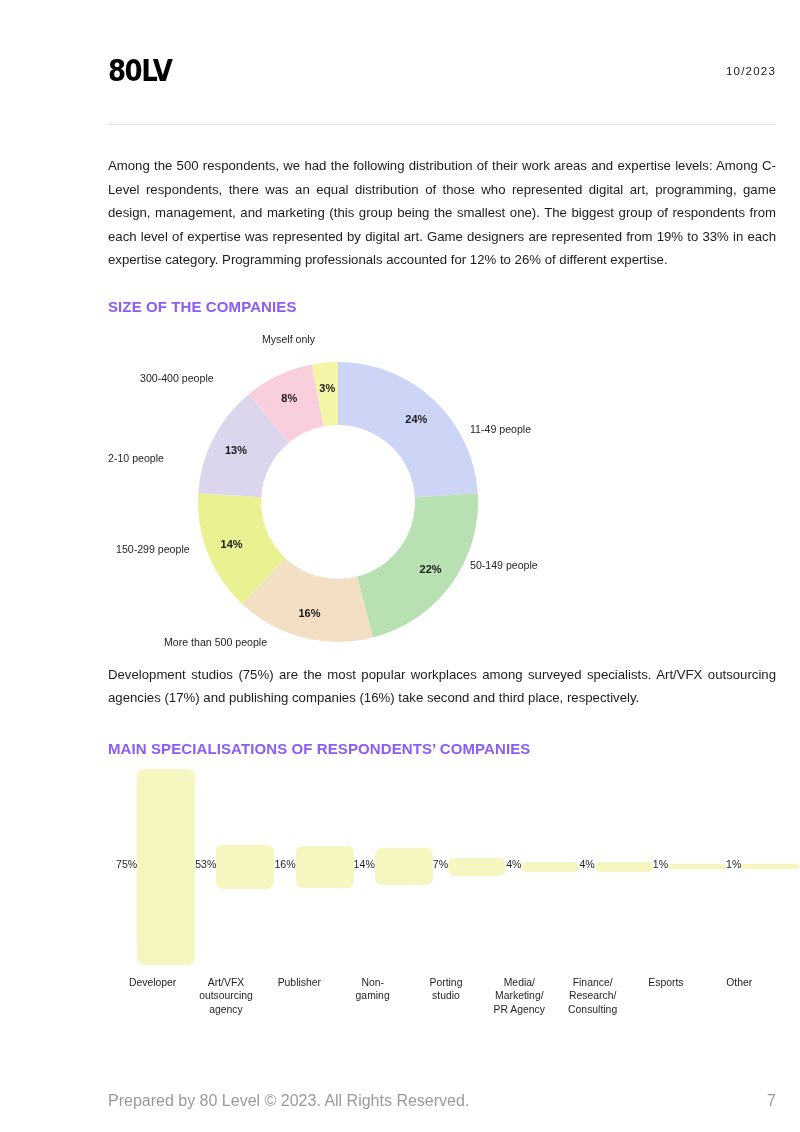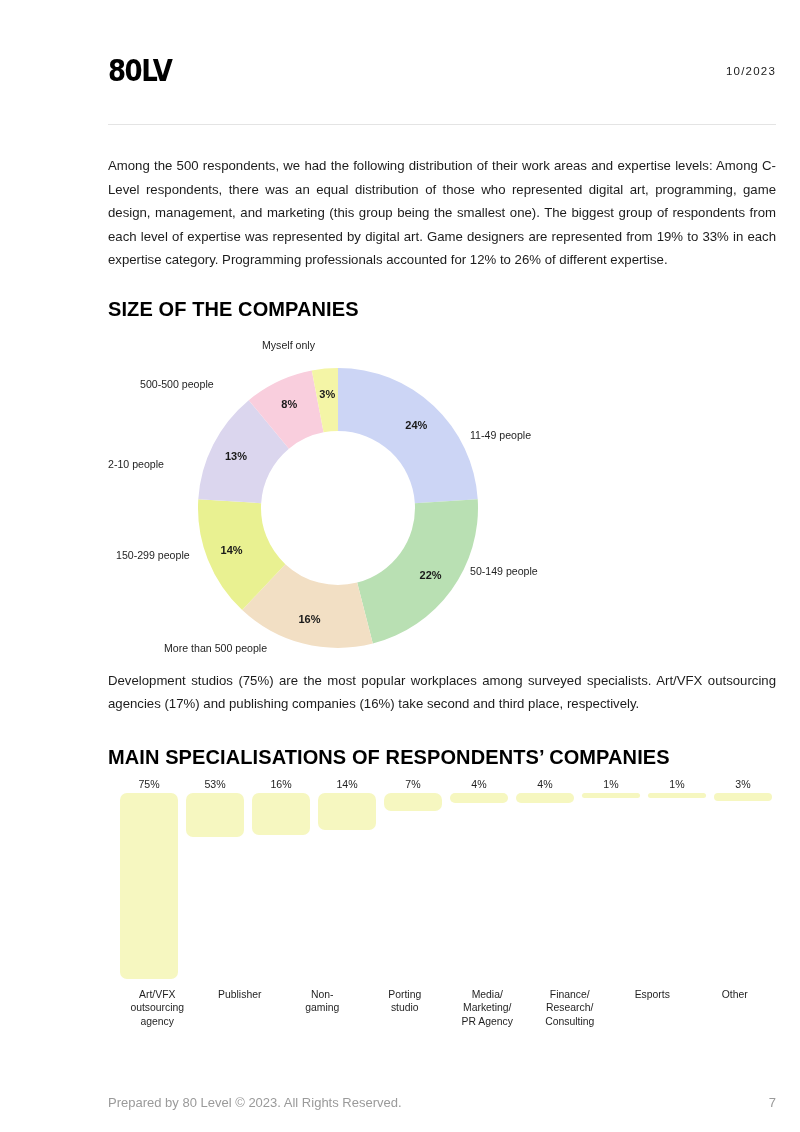--- a/index.html
+++ b/index.html
@@ -59,24 +59,24 @@
     line-height: 1.78;
     text-align: justify;
     color: #1c1c1c;
     margin: 0;
   }
   .para.first { margin-top: 29px; }
   .para.second { margin-top: 20px; }
   .para.third { margin-top: 0; }
 
   .section-title {
-    font-size: 20px;
+    font-size: 15px;
     font-weight: 700;
     letter-spacing: 0.1px;
-    color: #000000;
+    color: #8b5cf6;
     margin: 0;
   }
 
   
   .donut-wrap {
     position: relative;
     height: 330px;
     margin-top: 18px;
   }
   .donut-svg {
@@ -110,22 +110,23 @@
     right: 0;
     bottom: 76px;
     height: 200px;
     display: flex;
     align-items: flex-end;
     gap: 0px;
   }
   .bar-col {
     flex: 1 1 0;
     display: flex;
-    flex-direction: column;
+    flex-direction: row;
     align-items: center;
+    justify-content: flex-end;
     height: 100%;
     position: relative;
   }
   .bar-value {
     font-size: 10.6px;
     color: #1f1f1f;
     margin-bottom: 4px;
     line-height: 1;
   }
   .bar-rect {
@@ -152,21 +153,21 @@
 
   
   .footer {
     position: absolute;
     left: 66px;
     right: 66px;
     bottom: 22px;
     display: flex;
     align-items: center;
     justify-content: space-between;
-    font-size: 13px;
+    font-size: 16px;
     color: #9a9a9a;
   }
 </style>
 </head>
 <body>
 
 <div class="page">
 
   <div class="header">
     <div class="logo">80LV</div>
@@ -198,21 +199,21 @@
           <text x="107.97975298043185" y="107.01808777982195" text-anchor="middle" class="slice-label">13%</text>
           <text x="161.24827111579916" y="55.39730249264079" text-anchor="middle" class="slice-label">8%</text>
           <text x="199.22459812502996" y="45.00815505294736" text-anchor="middle" class="slice-label">3%</text>
         </g>
     </svg>
     <div class="cat-label" id="dl0" style="left: 362px; top: 90px;">11-49 people</div>
     <div class="cat-label" id="dl1" style="left: 362px; top: 226px;">50-149 people</div>
     <div class="cat-label" id="dl2" style="left: 56px; top: 303px;">More than 500 people</div>
     <div class="cat-label" id="dl3" style="left: 8px; top: 210px;">150-299 people</div>
     <div class="cat-label" id="dl4" style="left: 0px; top: 119px;">2-10 people</div>
-    <div class="cat-label" id="dl5" style="left: 32px; top: 39px;">500-500 people</div>
+    <div class="cat-label" id="dl5" style="left: 32px; top: 39px;">300-400 people</div>
     <div class="cat-label" id="dl6" style="left: 154px; top: 0px;">Myself only</div>
   </div>
 
   <p class="para third">Development studios (75%) are the most popular workplaces among surveyed specialists. Art/VFX outsourcing agencies (17%) and publishing companies (16%) take second and third place, respectively.</p>
 
   <div style="height:30px"></div>
   <h2 class="section-title">MAIN SPECIALISATIONS OF RESPONDENTS’ COMPANIES</h2>
 
   <div class="bar-chart">
     <div class="bars" id="bars-container">
@@ -251,20 +252,21 @@
         <div class="bar-col">
           <div class="bar-value">1%</div>
           <div class="bar-rect" style="height: 5px; background: rgb(246, 247, 192);"></div>
         </div>
         <div class="bar-col">
           <div class="bar-value">3%</div>
           <div class="bar-rect" style="height: 8px; background: rgb(246, 247, 192);"></div>
         </div>
       </div>
     <div class="bar-labels" id="bar-labels-container">
+        <div class="bar-label">Developer</div>
         <div class="bar-label">Art/VFX<br>outsourcing<br>agency</div>
         <div class="bar-label">Publisher</div>
         <div class="bar-label">Non-<br>gaming</div>
         <div class="bar-label">Porting<br>studio</div>
         <div class="bar-label">Media/<br>Marketing/<br>PR Agency</div>
         <div class="bar-label">Finance/<br>Research/<br>Consulting</div>
         <div class="bar-label">Esports</div>
         <div class="bar-label">Other</div>
       </div>
   </div>

